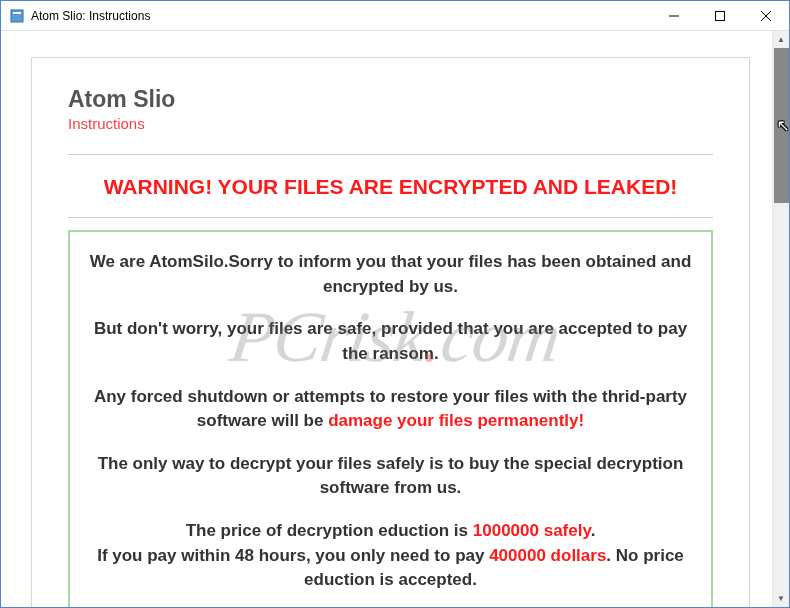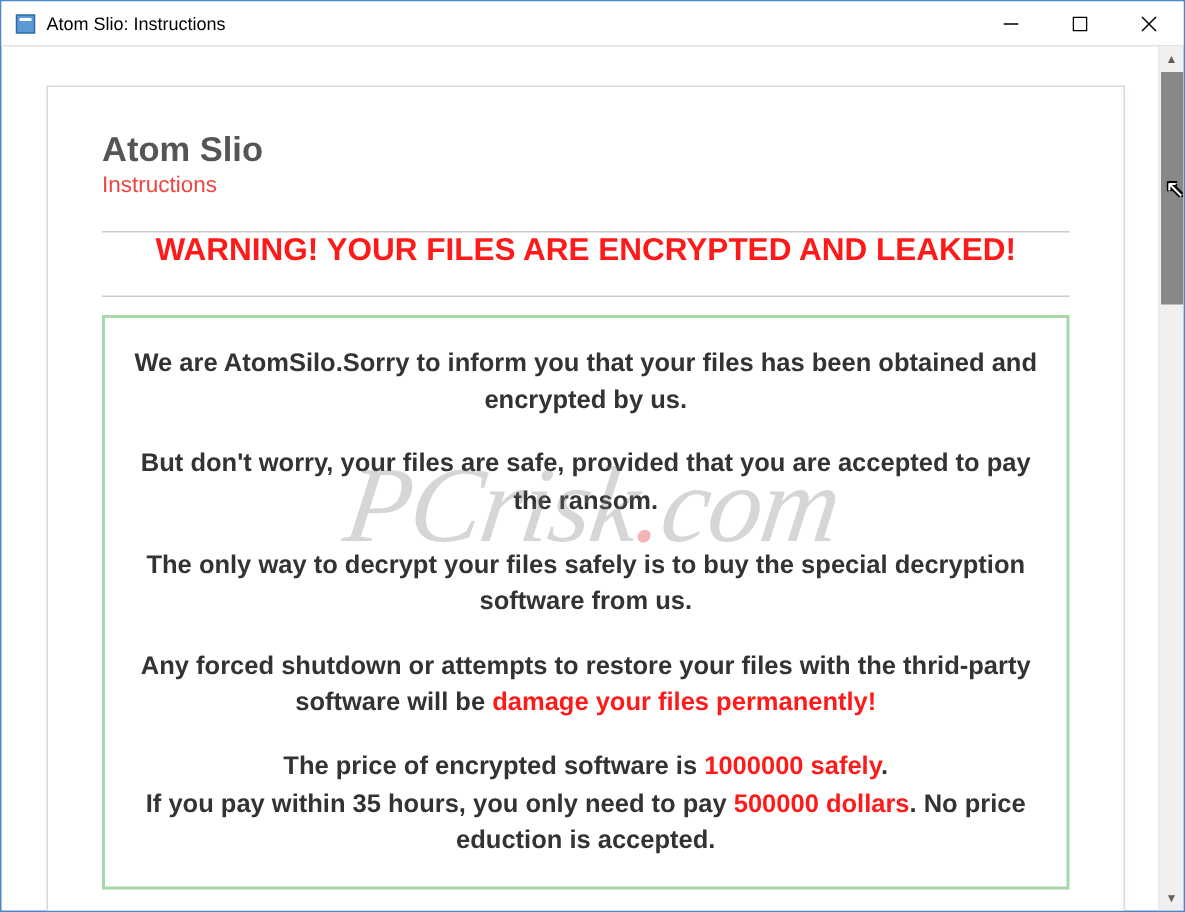--- a/index.html
+++ b/index.html
@@ -109,20 +109,21 @@
     border: none;
     border-top: 1px solid #ccc;
     margin-top: 22px;
     height: 0;
   }
   .warning {
     text-align: center;
     color: #ff1a1a;
     font-size: 21px;
     font-weight: 600;
+    margin-top: 20px;
   }
   .hr2 {
     border: none;
     border-top: 1px solid #ccc;
     margin-top: 18px;
     height: 0;
   }
   .greenbox {
     border: 2px solid #a8d8a8;
     margin-top: 12px;
@@ -200,27 +201,27 @@
     <div class="scroll-area">
       <div class="card">
         <div class="brand">Atom Slio</div>
         <div class="subtitle">Instructions</div>
         <hr class="hr1">
         <div class="warning">WARNING! YOUR FILES ARE ENCRYPTED AND LEAKED!</div>
         <hr class="hr2">
         <div class="greenbox">
           <p class="para">We are AtomSilo.Sorry to inform you that your files has been obtained and encrypted by us.</p>
           <p class="para">But don't worry, your files are safe, provided that you are accepted to pay the ransom.</p>
-          <p class="para">The only way to decrypt your files safely is to buy the special decryption software from us.</p>
           <p class="para">
             <span>Any forced shutdown or attempts to restore your files with the thrid-party software will be </span><span class="red">damage your files permanently!</span>
           </p>
+          <p class="para">The only way to decrypt your files safely is to buy the special decryption software from us.</p>
           <p class="para">
-            <span>The price of encrypted software is </span><span class="red">1000000 safely</span><span>.</span><br>
-            <span>If you pay within 35 hours, you only need to pay </span><span class="red">500000 dollars</span><span>. No price eduction is accepted.</span>
+            <span>The price of decryption eduction is </span><span class="red">1000000 safely</span><span>.</span><br>
+            <span>If you pay within 48 hours, you only need to pay </span><span class="red">400000 dollars</span><span>. No price eduction is accepted.</span>
           </p>
         </div>
       </div>
     </div>
 
     <div class="scrollbar">
       <div class="scroll-arrow up">▲</div>
       <div class="scroll-thumb"></div>
       <div class="scroll-arrow down">▼</div>
     </div>

